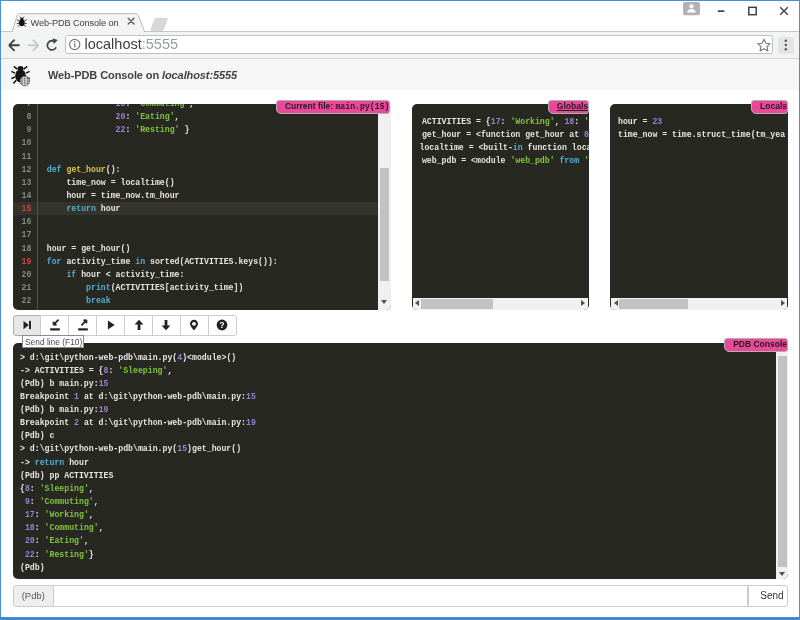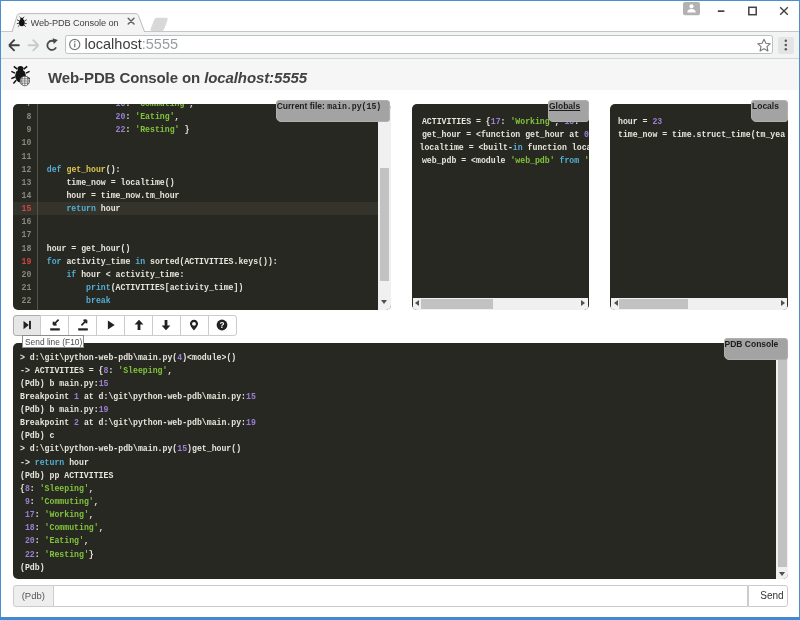--- a/index.html
+++ b/index.html
@@ -13,37 +13,37 @@
 #f-bottom { left:0; top:616.8px; width:800px; height:3.2px; background:#4288d3; z-index:50; }
 
 #tabstrip { left:0; top:0; width:800px; height:32px; background:#fff; }
 #toolbar { left:0; top:32.3px; width:800px; height:25.4px; background:#f2f3f3; }
 #tooldiv { left:0; top:57.7px; width:800px; height:1.1px; background:#d5d5d5; }
 #header { left:0; top:58.8px; width:800px; height:31.2px; background:#f6f6f7; }
 #addrbar { left:64.5px; top:35px; width:708.5px; height:18.7px; background:#fff; border:1px solid #bdc1c5; border-radius:2.5px; }
 #addrtext { left:84.5px; top:35.8px; font-size:14.5px; color:#3c3c3c; line-height:16px; letter-spacing:0px; }
 #addrtext .p { color:#999da1; }
 #menubtn { left:777.5px; top:36.5px; width:16.5px; height:17px; background:#e4e4e4; border-radius:2px; }
-#hdrtitle { left:48px; top:69px; font-size:15px; font-weight:bold; color:#424242; letter-spacing:-0.1px; }
+#hdrtitle { left:48px; top:69px; font-size:11px; font-weight:bold; color:#424242; letter-spacing:-0.1px; }
 
 .panel { background:#282822; border-radius:5px; overflow:hidden; position:absolute; }
 .panel pre { position:absolute; }
 #code { left:12.5px; top:104px; width:378px; height:206px; }
 #globals { left:411.5px; top:104px; width:177.5px; height:206px; }
 #locals { left:610px; top:104px; width:178px; height:206px; }
 #console { left:12.5px; top:343px; width:775.5px; height:236px; }
 pre, .mono { font-family:"Liberation Mono", monospace; font-size:8.2px; font-weight:bold; line-height:13.14px; color:#e6e6dc; white-space:pre; }
 .n { color:#9b7fd4; } 
 .s { color:#80c43c; } 
 .k { color:#54aed3; } 
 .f { color:#dcc64f; } 
 .r { color:#cc4442; } 
 
-.tag { position:absolute; white-space:nowrap; height:22px; background:#a3a3a3; border:1px solid #b0b0b0; z-index:10;
-       border-radius:3px 3px 3px 5px; font-size:8.5px; font-weight:bold; color:#1d1d1d; line-height:11px; text-align:left; }
+.tag { position:absolute; white-space:nowrap; height:14px; background:#ec4899; border:1px solid #b0b0b0; z-index:10;
+       border-radius:3px 3px 3px 5px; font-size:8.5px; font-weight:bold; color:#1d1d1d; line-height:11px; text-align:right; }
 
 .sbtrack { position:absolute; background:#f0f0f0; }
 .sbthumb { position:absolute; background:#c2c2c2; }
 .arr { position:absolute; width:0; height:0; }
 
 #btns { left:12.5px; top:314.5px; height:21px; }
 .btn { position:absolute; top:0; width:28.9px; height:21px; background:#fff; border:1px solid #ccc; }
 .btn svg { position:absolute; left:50%; top:50%; transform:translate(-50%,-50%); }
 
 #tooltip { left:21.5px; top:334.5px; width:62px; height:13.8px; white-space:nowrap; overflow:hidden; background:#fff; border:1px solid #8c8c8c;

